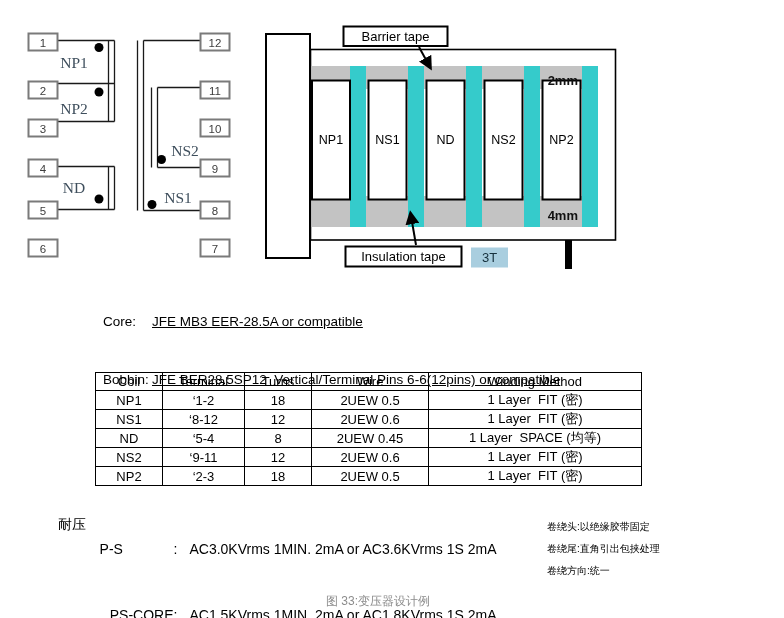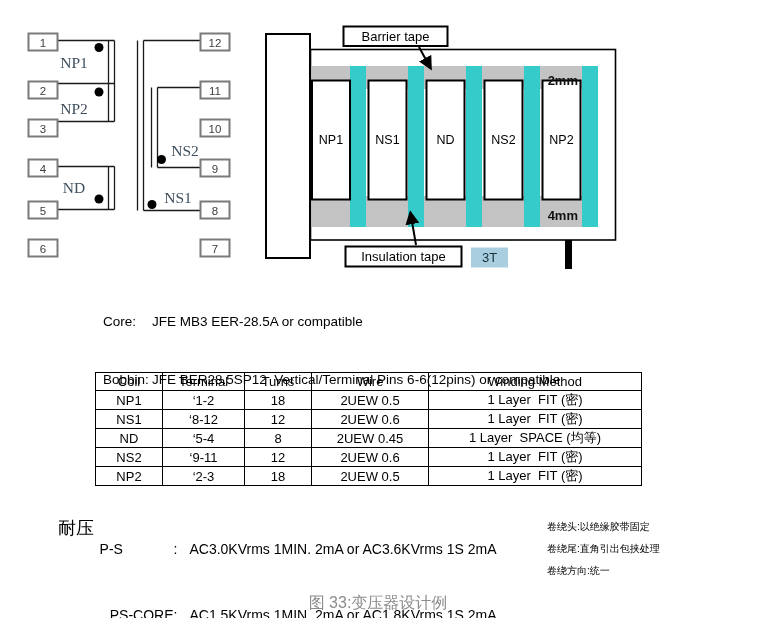--- a/index.html
+++ b/index.html
@@ -14,39 +14,39 @@
   .cs-label { font-size:12.5px; fill:#000; }
   .mm-label { font-size:13px; font-weight:bold; fill:#111; }
   .tape-label { font-size:13px; fill:#000; }
   .badge-label { font-size:13px; fill:#16303c; }
 
   .specs { position:absolute; left:88px; top:292px; font-size:13.5px; line-height:19.5px; }
   .spec-line { white-space:pre; }
   .spec-key { display:inline-block; white-space:pre; }
   .k-narrow { width:49px; }
   .k-wide { width:135px; }
-  .spec-val { display:inline-block; white-space:pre; }
+  .spec-val { display:inline-block; white-space:pre;text-decoration:underline; }
   .v-num { width:42px; }
   .specs sup { font-size:9px; }
 
   .spec-table { position:absolute; left:95px; top:372px; width:547px;
     border-collapse:collapse; table-layout:fixed; font-size:13px; }
   .spec-table td { border:1.5px solid #000; text-align:center; padding:0;
     height:17px; white-space:pre; overflow:hidden; }
 
-  .ws-prefix { position:absolute; left:58px; top:516px; font-size:18px;text-align:center; }
+  .ws-prefix { position:absolute; left:58px; top:516px; font-size:14px;text-align:center; }
   .ws-rows { position:absolute; left:84px; top:516px; font-size:14px; line-height:22px; }
   .wrow { white-space:pre; }
   .wname { display:inline-block; width:74px; white-space:pre; }
   .wname.right { text-align:right; }
   .wval { margin-left:12px; white-space:pre;margin-top:25px; }
 
   .notes { position:absolute; left:547px; top:516px; font-size:10px; line-height:22px; }
   .caption { position:absolute; left:0; top:593px; width:756px; text-align:center;
-    font-size:16px; color:#8c8c8c; }
+    font-size:12px; color:#8c8c8c; }
 </style>
 </head>
 <body>
 
 <svg style="left:18px; top:25px;" width="220" height="240" viewBox="18 25 220 240">
 
   <g stroke="#1a1a1a" stroke-width="1.3" fill="none">
 
     <path d="M57.5 40.5 H114.5 M57.5 83.5 H114.5 M57.5 121.5 H114.5 M108.5 40.5 V121.5 M114.5 40.5 V121.5"></path>
 

